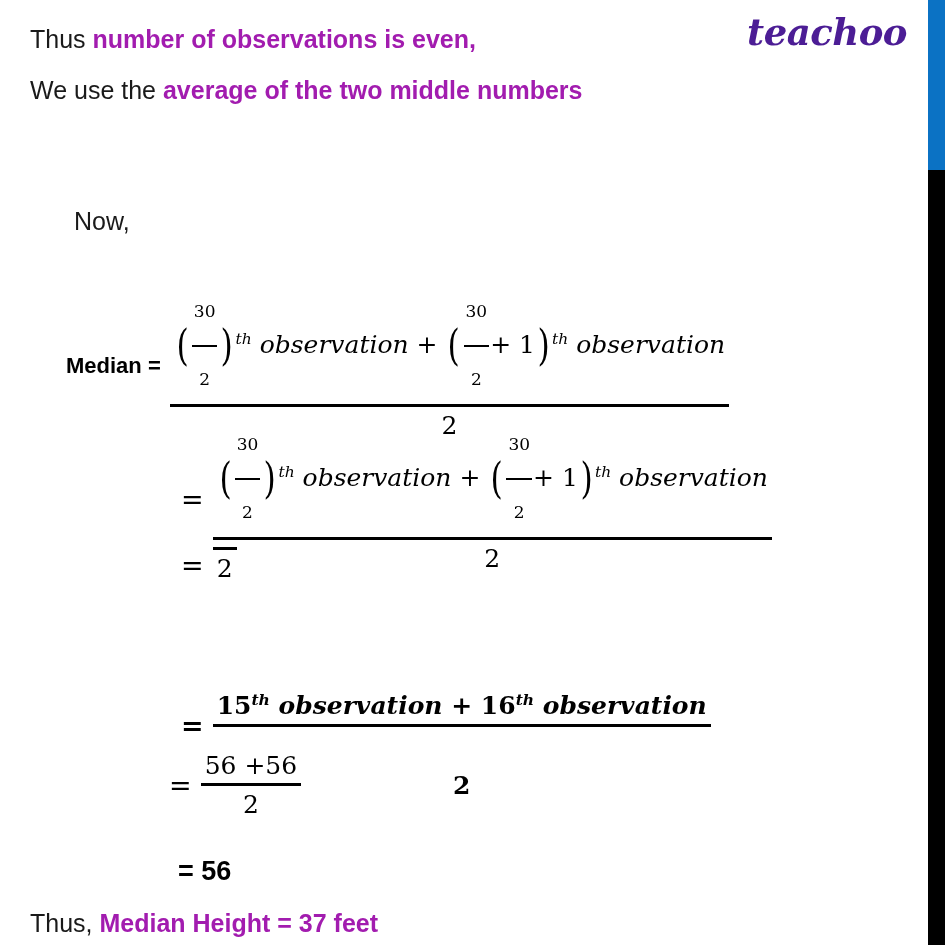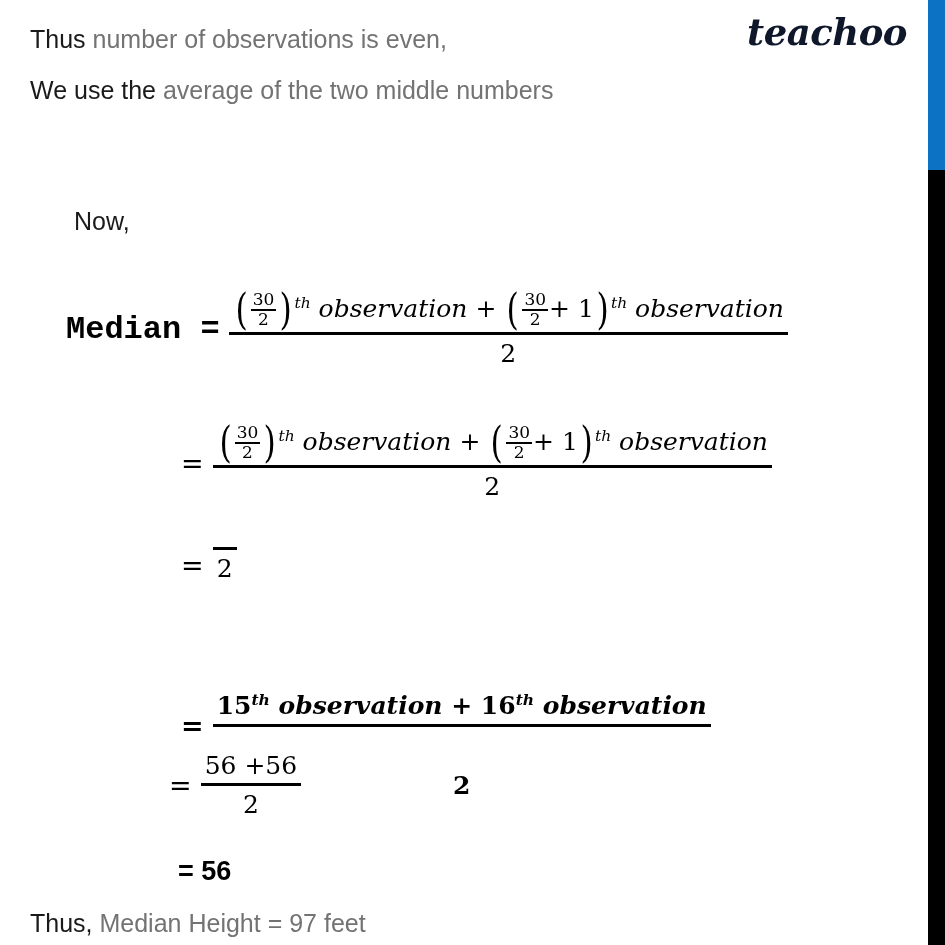--- a/index.html
+++ b/index.html
@@ -45,57 +45,57 @@
   #brand {
     position: absolute;
     top: 14px;
     right: 38px;
     font-family: "DejaVu Serif", serif;
     font-style: italic;
     font-weight: bold;
     font-size: 37px;
     letter-spacing: -0.5px;
     line-height: 1;
-    color: #0f172a;
+    color: #4c1d95;
     white-space: nowrap;
   }
 
   
   .prose {
     position: absolute;
     left: 30px;
     font-size: 25px;
     line-height: 1.2;
     white-space: nowrap;
     color: #1a1a1a;
   }
-  .prose b { font-weight: normal; color:#737373; }
+  .prose b { font-weight: bold; color:#a21caf; }
 
   #line-since { top: 24px; }
   #line-weuse  { top: 75px; }
   #line-now    { top: 206px; margin-left: 44px; }
   #line-thus   { top: 908px; }
 
   
   #math-block {
     position: absolute;
     left: 0;
     top: 270px;
     width: 928px;
     height: 620px;
   }
   .eq-row {
     position: absolute;
     display: flex;
     align-items: center;
   }
   .eq-lhs {
-    font-family: Liberation Mono, monospace;
+    font-family: Liberation Sans, sans-serif;
     font-weight: bold;
-    font-size: 32px;
+    font-size: 22px;
     white-space: nowrap;
     margin-right: 9px;
     line-height: 1;
   }
   .eq-lhs.plain {
     font-family: "DejaVu Serif", serif;
     font-weight: normal;
     font-size: 27px;
   }
   .eq-lhs.serif-bold {
@@ -145,23 +145,24 @@
 
   
   .inner-frac {
     display: inline-flex;
     flex-direction: column;
     align-items: center;
     vertical-align: middle;
     font-style: normal;
     font-size: 0.68em;
     line-height: 1.05;
-    margin: 0 1px;
+    margin: 12px 1px;
     position: relative;
     top: -1px;
+    gap: 24px;
   }
   .inner-frac .in-num { padding: 0 2px; }
   .inner-frac .in-bar { height: 2px; background:#000; width: 100%; align-self: stretch; }
   .inner-frac .in-den { padding: 0 2px; }
 
   .paren {
     display: inline-block;
     font-size: 1.75em;
     font-style: normal;
     font-family: "DejaVu Serif", serif;
@@ -259,13 +260,13 @@
       <span class="den mathtext upright">2</span>
     </span>
   </div>
 
   <div class="eq-row" id="eq-row-6">
     <span class="eq-lhs">= 56</span>
   </div>
 
 </div>
 
-<div class="prose" id="line-thus"><span>Thus, </span><b>Median Height = 97 feet</b></div>
+<div class="prose" id="line-thus"><span>Thus, </span><b>Median Height = 37 feet</b></div>
 
 </body></html>

